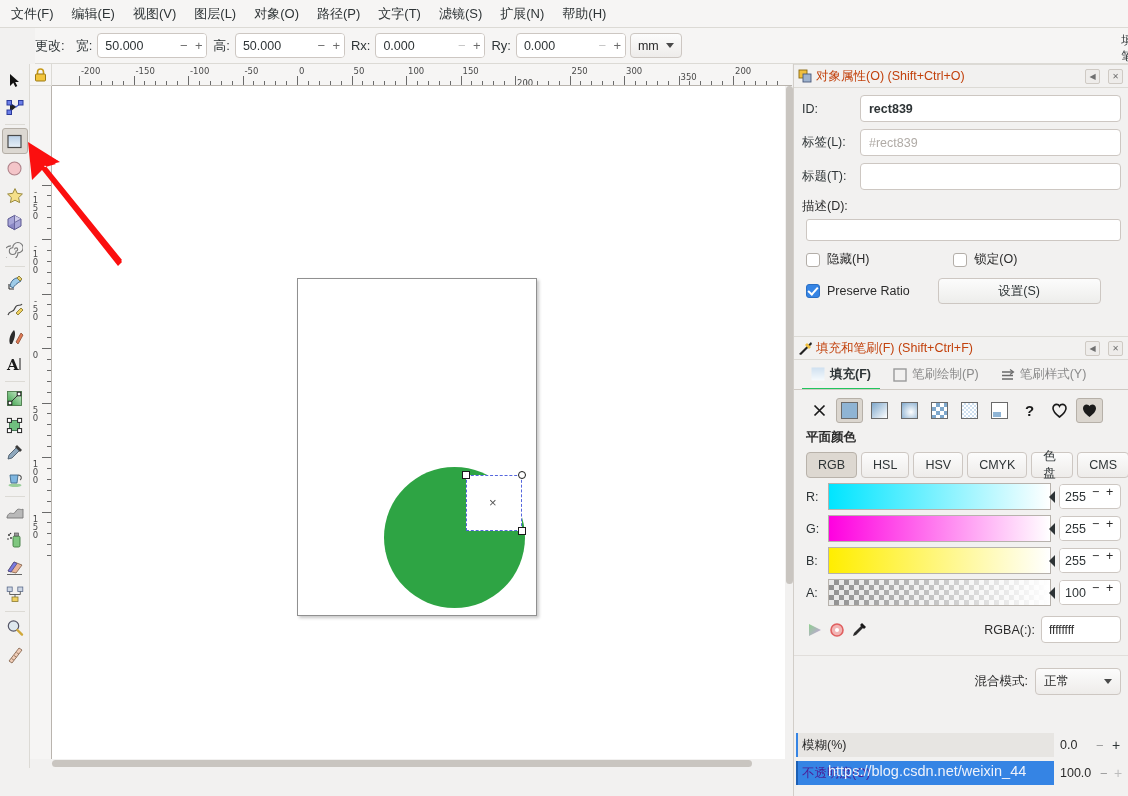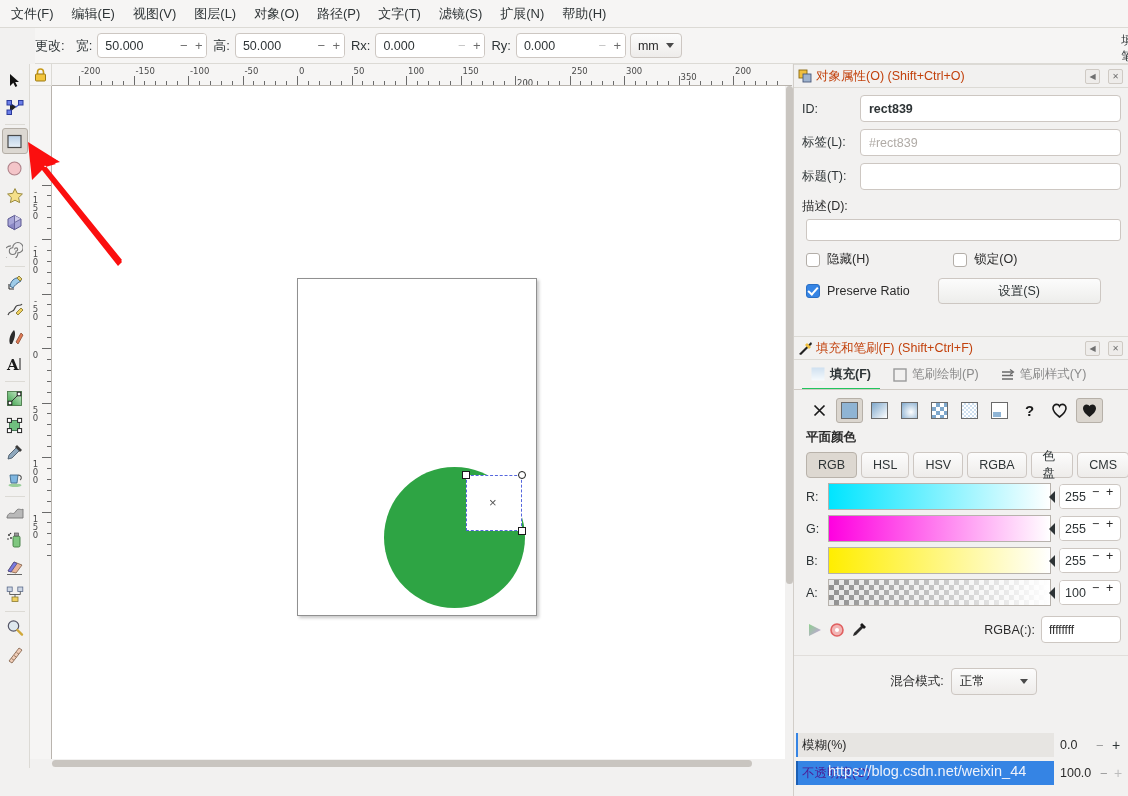--- a/index.html
+++ b/index.html
@@ -274,21 +274,21 @@
 
   #rgbarow { display: flex; align-items: center; padding: 10px 8px 0 12px; }
   .mini-ico { width: 18px; height: 18px; margin-right: 4px; }
   #rgba-label { margin-left: auto; font-size: 12.5px; margin-right: 6px; }
   #rgba-field {
     width: 80px; height: 27px; border: 1px solid #cdc7c2; border-radius: 4px;
     background: #fff; display: flex; align-items: center; padding: 0 7px;
     font-size: 12px;
   }
   #blendrow {
-    display: flex; align-items: center; justify-content: center;
+    display: flex; align-items: center; justify-content: flex-end;
     padding: 12px 8px 0 12px; border-top: 1px solid #e1dedb; margin-top: 12px;
   }
   #blend-label { font-size: 12.5px; margin-right: 7px; }
   #blend-select {
     width: 86px; height: 27px; border: 1px solid #cdc7c2; border-radius: 4px;
     background: linear-gradient(180deg,#fcfcfc,#eeecea);
     display: flex; align-items: center; padding: 0 8px; font-size: 12.5px;
   }
   #blend-select .caret-dn { margin-left: auto; }
 
@@ -881,21 +881,21 @@
           </svg>
         </div>
       </div>
 
       <div id="pmlabel">平面颜色</div>
 
       <div id="modetabs">
         <div class="mtab active">RGB</div>
         <div class="mtab">HSL</div>
         <div class="mtab">HSV</div>
-        <div class="mtab">RGBA</div>
+        <div class="mtab">CMYK</div>
         <div class="mtab">色盘</div>
         <div class="mtab">CMS</div>
       </div>
 
       <div class="slrow">
         <span class="sllab">R:</span>
         <span class="slbar" style="background:linear-gradient(90deg,#00e5ff,#ffffff);">
           <span class="slknob"></span>
         </span>
         <span class="slspin">

